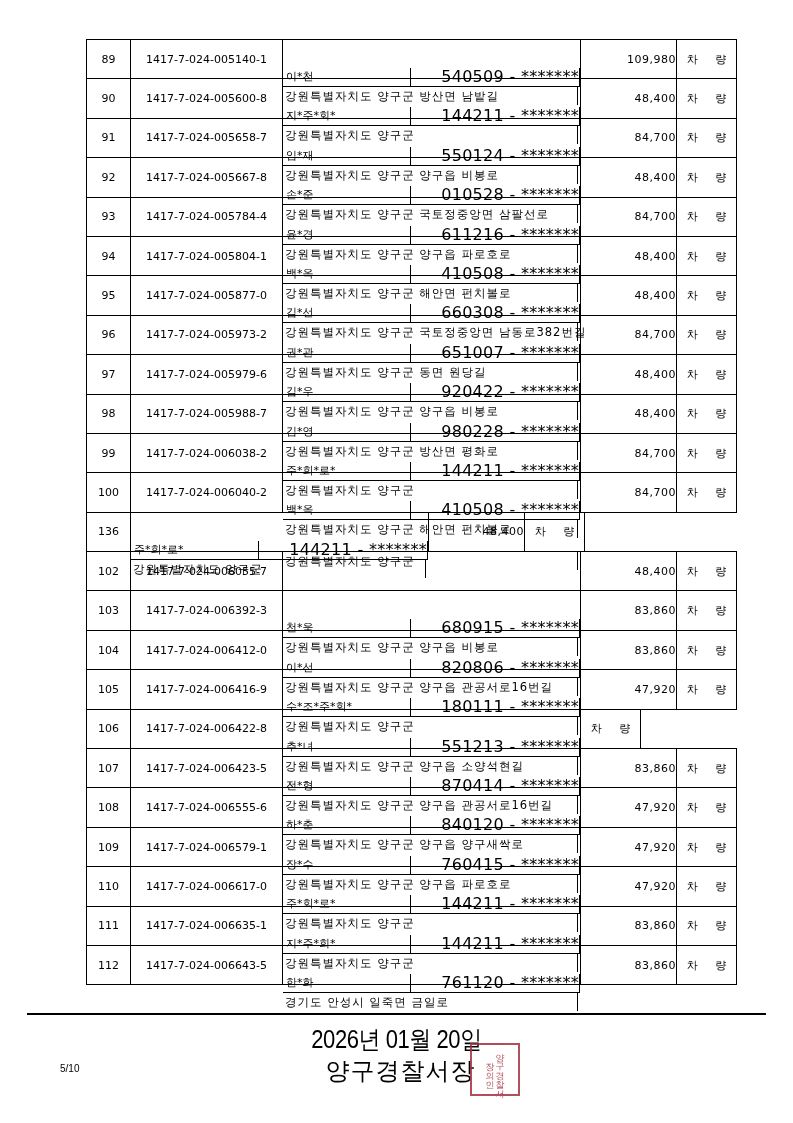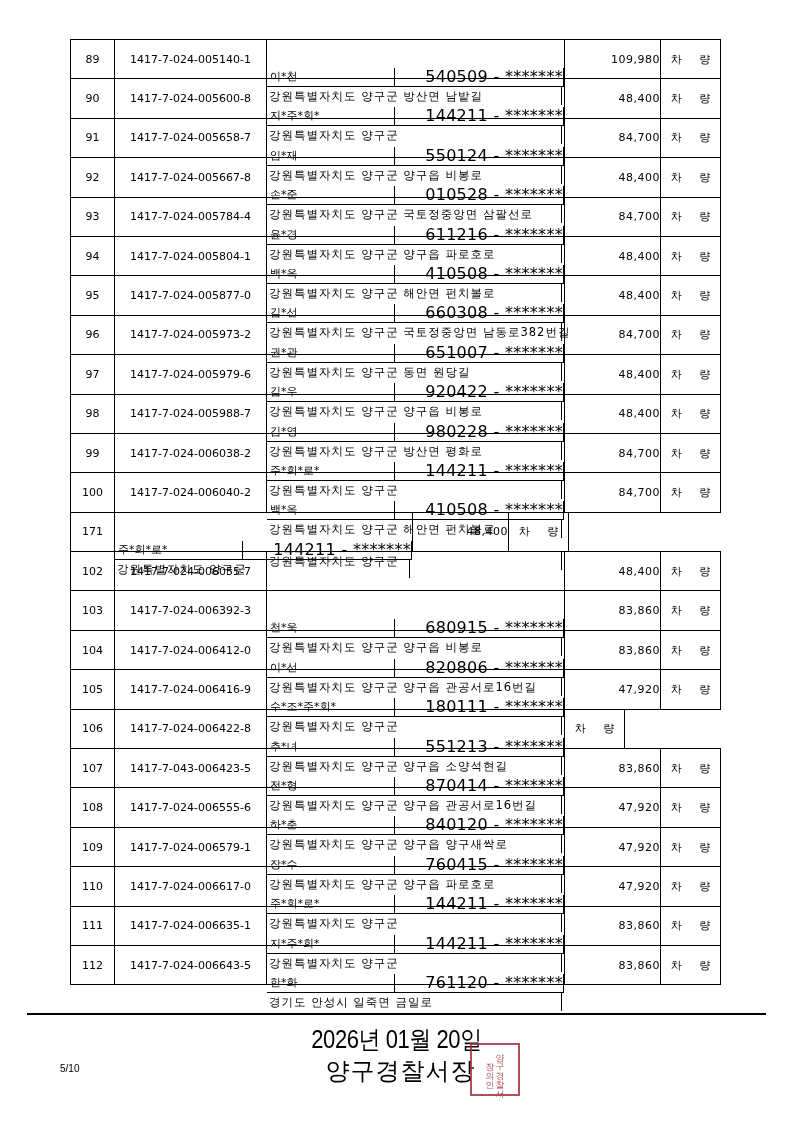--- a/index.html
+++ b/index.html
@@ -1,18 +1,18 @@
 <!DOCTYPE html>
 <html><head>
 <meta charset="utf-8">
 <style>
   html, body { margin: 0; padding: 0; background: #ffffff; }
   body { width: 793px; height: 1123px; position: relative; overflow: hidden;
          font-family: "DejaVu Sans", "Liberation Sans", sans-serif; color: #000; }
-  .tbl { position: absolute; left: 70px; top: 39px; width: 650px;
+  .tbl { position: absolute; left: 86px; top: 39px; width: 650px;
          border-top: 1px solid #000; border-left: 1px solid #000; }
   .row { display: flex; height: 38.4px; border-bottom: 1px solid #000; box-sizing: content-box; }
   .cell { border-right: 1px solid #000; box-sizing: border-box; display: flex; align-items: center;
           font-size: 11px; }
   .c-no { width: 44px; justify-content: center; }
   .c-id { width: 152px; justify-content: center; }
   .c-info { width: 298px; display: flex; flex-direction: column; padding: 0; align-items: stretch; }
   .info-top { height: 19px; display: flex; border-bottom: 1px solid #000; margin-top: 28px; }
   .info-name { width: 142px; border-right: 1px solid #000; padding-left: 3px; font-size: 11px;
                line-height: 18px; white-space: nowrap; overflow: visible; }
@@ -215,21 +215,21 @@
         <div class="info-rrn">410508 - *******</div>
       </div>
       <div class="info-addr">
         <div class="fill"><span>강원특별자치도 양구군 해안면 펀치볼로</span></div>
       </div>
     </div>
     <div class="cell c-amt">84,700</div>
     <div class="cell c-type">차 량</div>
   </div>
     <div class="row">
-    <div class="cell c-no">171</div>
+    <div class="cell c-no">136</div>
     <div class="cell c-info">
       <div class="info-top">
         <div class="info-name">주*회*로*</div>
         <div class="info-rrn">144211 - *******</div>
       </div>
       <div class="info-addr">
         <div class="fill"><span>강원특별자치도 양구군</span></div>
       </div>
     </div>
     <div class="cell c-amt">48,400</div>
@@ -300,21 +300,21 @@
         <div class="info-rrn">551213 - *******</div>
       </div>
       <div class="info-addr">
         <div class="fill"><span>강원특별자치도 양구군 양구읍 소양석현길</span></div>
       </div>
     </div>
     <div class="cell c-type">차 량</div>
   </div>
     <div class="row">
     <div class="cell c-no">107</div>
-    <div class="cell c-id">1417-7-043-006423-5</div>
+    <div class="cell c-id">1417-7-024-006423-5</div>
     <div class="cell c-info">
       <div class="info-top">
         <div class="info-name">전*형</div>
         <div class="info-rrn">870414 - *******</div>
       </div>
       <div class="info-addr">
         <div class="fill"><span>강원특별자치도 양구군 양구읍 관공서로16번길</span></div>
       </div>
     </div>
     <div class="cell c-amt">83,860</div>

